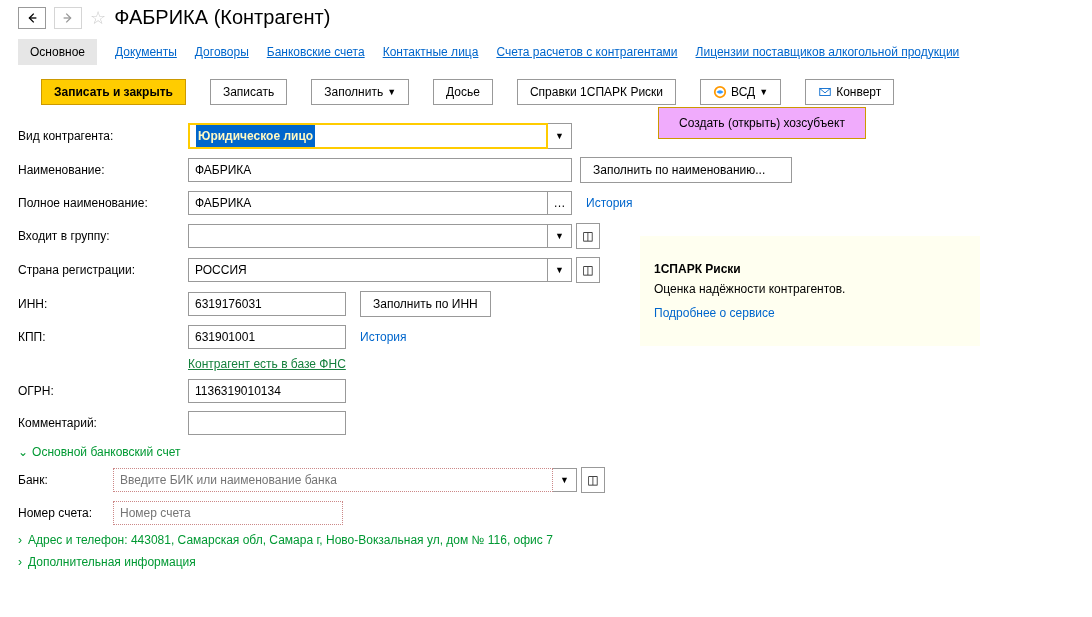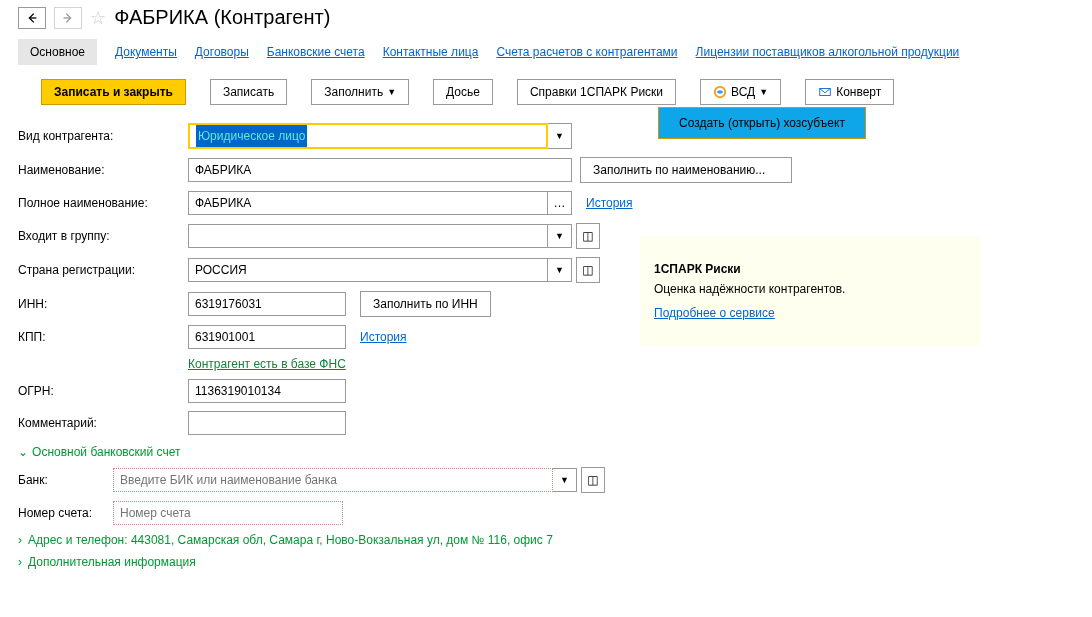--- a/index.html
+++ b/index.html
@@ -8,31 +8,31 @@
     .nav-btn { width: 28px; height: 22px; border: 1px solid #999; background: #fff; display: flex; align-items: center; justify-content: center; cursor: pointer; }
     .nav-btn svg { width: 14px; height: 14px; }
     .star-icon { color: #ccc; font-size: 18px; }
     .page-title { font-size: 20px; font-weight: normal; }
     .tabs { display: flex; gap: 18px; align-items: center; margin-bottom: 14px; }
     .tab { color: #0066cc; text-decoration: underline; cursor: pointer; }
     .tab.active { background: #e6e6e6; color: #000; text-decoration: none; padding: 6px 12px; border-radius: 0; }
     .toolbar { display: flex; gap: 24px; margin-bottom: 18px; position: relative; padding-left: 23px; }
     .btn { border: 1px solid #999; background: #fff; padding: 5px 12px; cursor: pointer; font-size: 12px; display: inline-flex; align-items: center; gap: 4px; }
     .btn.yellow { background: #ffcc00; border-color: #cc9900; font-weight: bold; }
-    .dropdown-popup { position: absolute; top: 28px; left: 640px; background: #0ea5e9; border: 1px solid #cc9900; padding: 8px 20px; z-index: 10; }
+    .dropdown-popup { position: absolute; top: 28px; left: 640px; background: #f0abfc; border: 1px solid #cc9900; padding: 8px 20px; z-index: 10; }
     .dropdown-caret { font-size: 9px; }
     .form-row { display: flex; align-items: center; margin-bottom: 8px; }
     .form-label { width: 170px; flex-shrink: 0; }
     .text-input { border: 1px solid #999; padding: 4px 6px; font-size: 12px; }
     .text-input.highlighted { border: 2px solid #ffcc00; }
-    .highlighted-text { background: #0066cc; color: #5eead4; padding: 4px 2px; }
+    .highlighted-text { background: #0066cc; color: #fef9c3; padding: 4px 2px; font-weight: bold; }
     .input-with-btn { display: flex; flex: 0 0 auto; }
     .input-side-btn { border: 1px solid #999; border-left: none; background: #fff; width: 24px; display: flex; align-items: center; justify-content: center; cursor: pointer; }
     .external-btn { border: 1px solid #999; background: #fff; width: 24px; height: 26px; margin-left: 4px; display: flex; align-items: center; justify-content: center; cursor: pointer; }
-    .link-blue { color: #0066cc; text-decoration: underline; cursor: pointer; }
+    .link-blue { color: #0066cc; cursor: pointer; }
     .link-green { color: #15803d; text-decoration: underline; cursor: pointer; }
     .section-toggle { color: #009933; cursor: pointer; display: flex; align-items: center; gap: 4px; margin: 10px 0 8px 0; }
     .chev { color: #009933; }
     .info-box { position: absolute; left: 640px; top: 236px; width: 340px; background: #fffff0; padding: 26px 14px; }
     .info-box h4 { font-size: 12px; margin-bottom: 6px; }
     .info-box p { margin-bottom: 10px; }
     .subform { margin-left: 0; }
     .subform .form-label { width: 95px; }
     .dotted-input { border: 1px dotted #c88; padding: 4px 6px; font-size: 12px; color: #999; }
     .addr-line { color: #009933; margin: 8px 0; display: flex; align-items: center; gap: 6px; }

